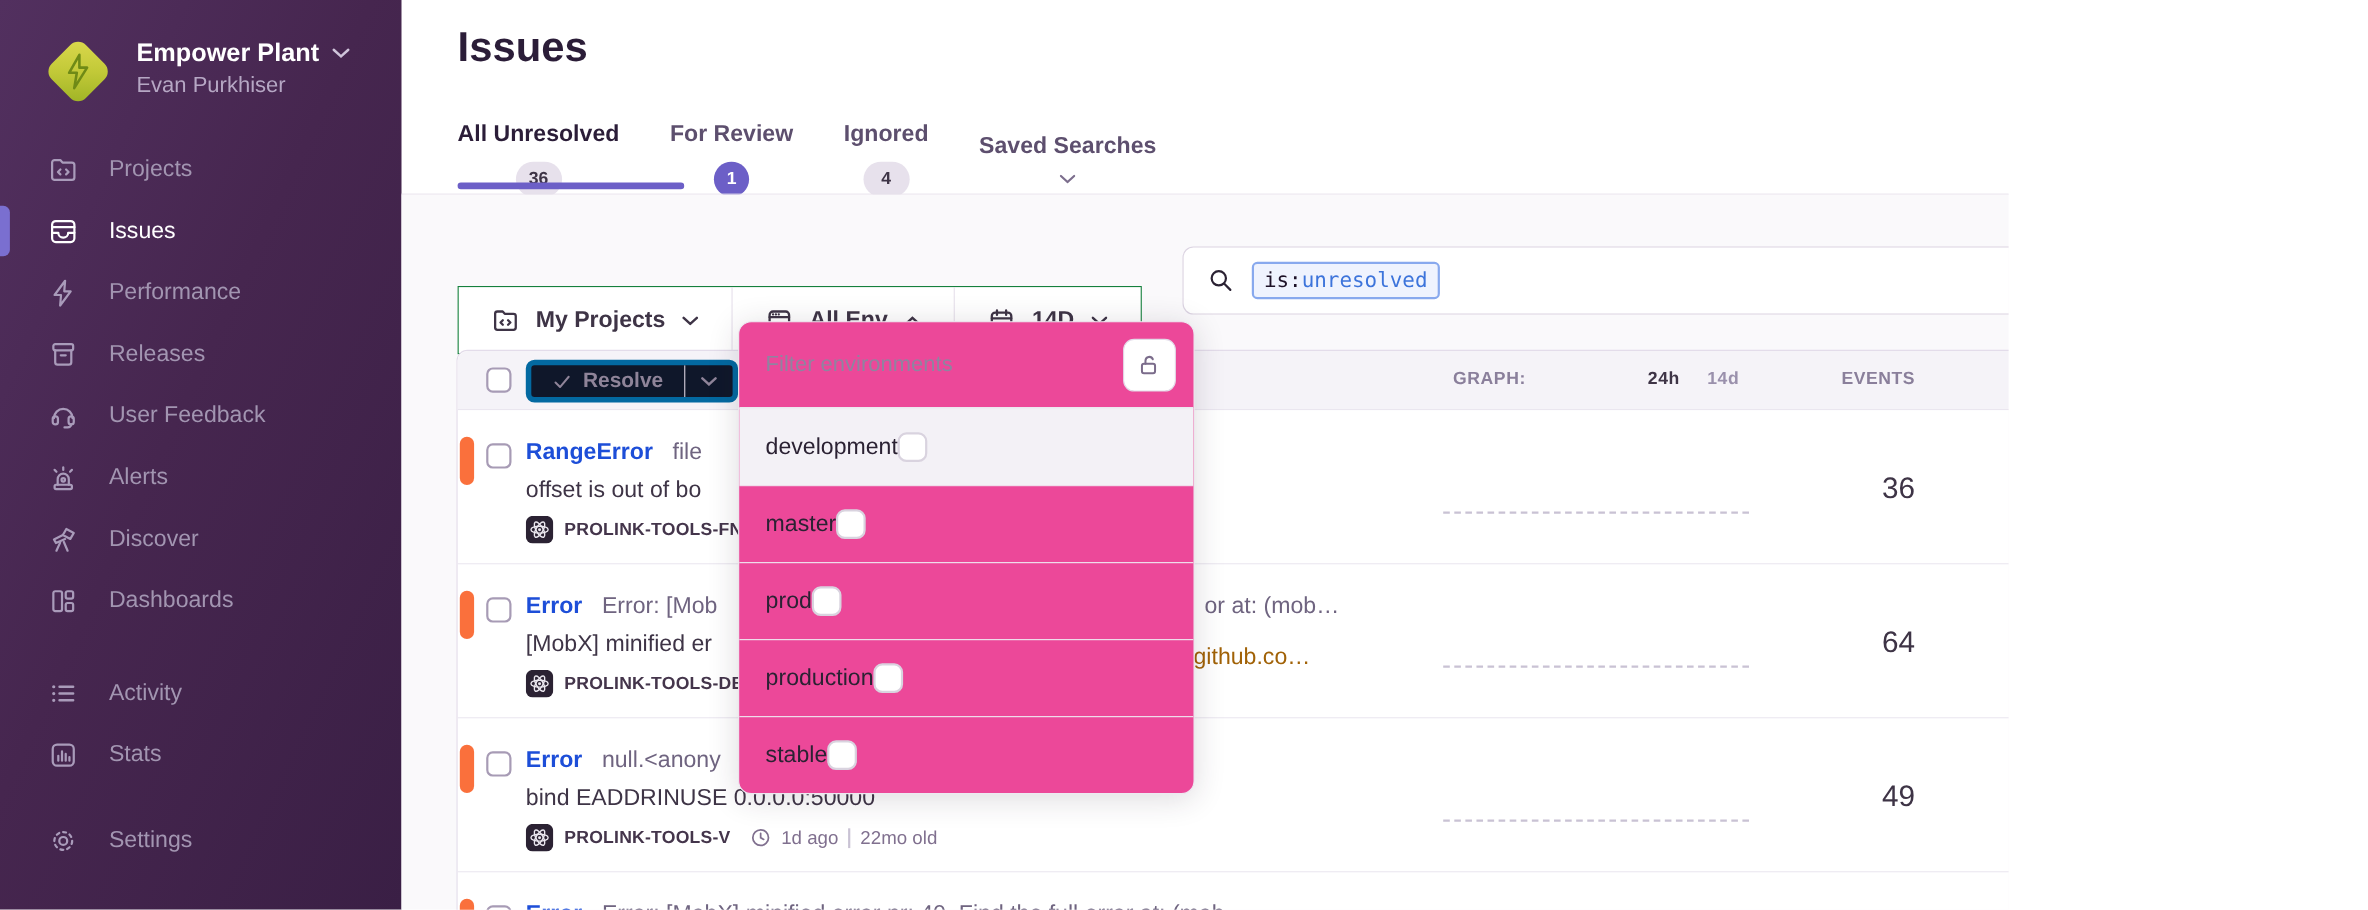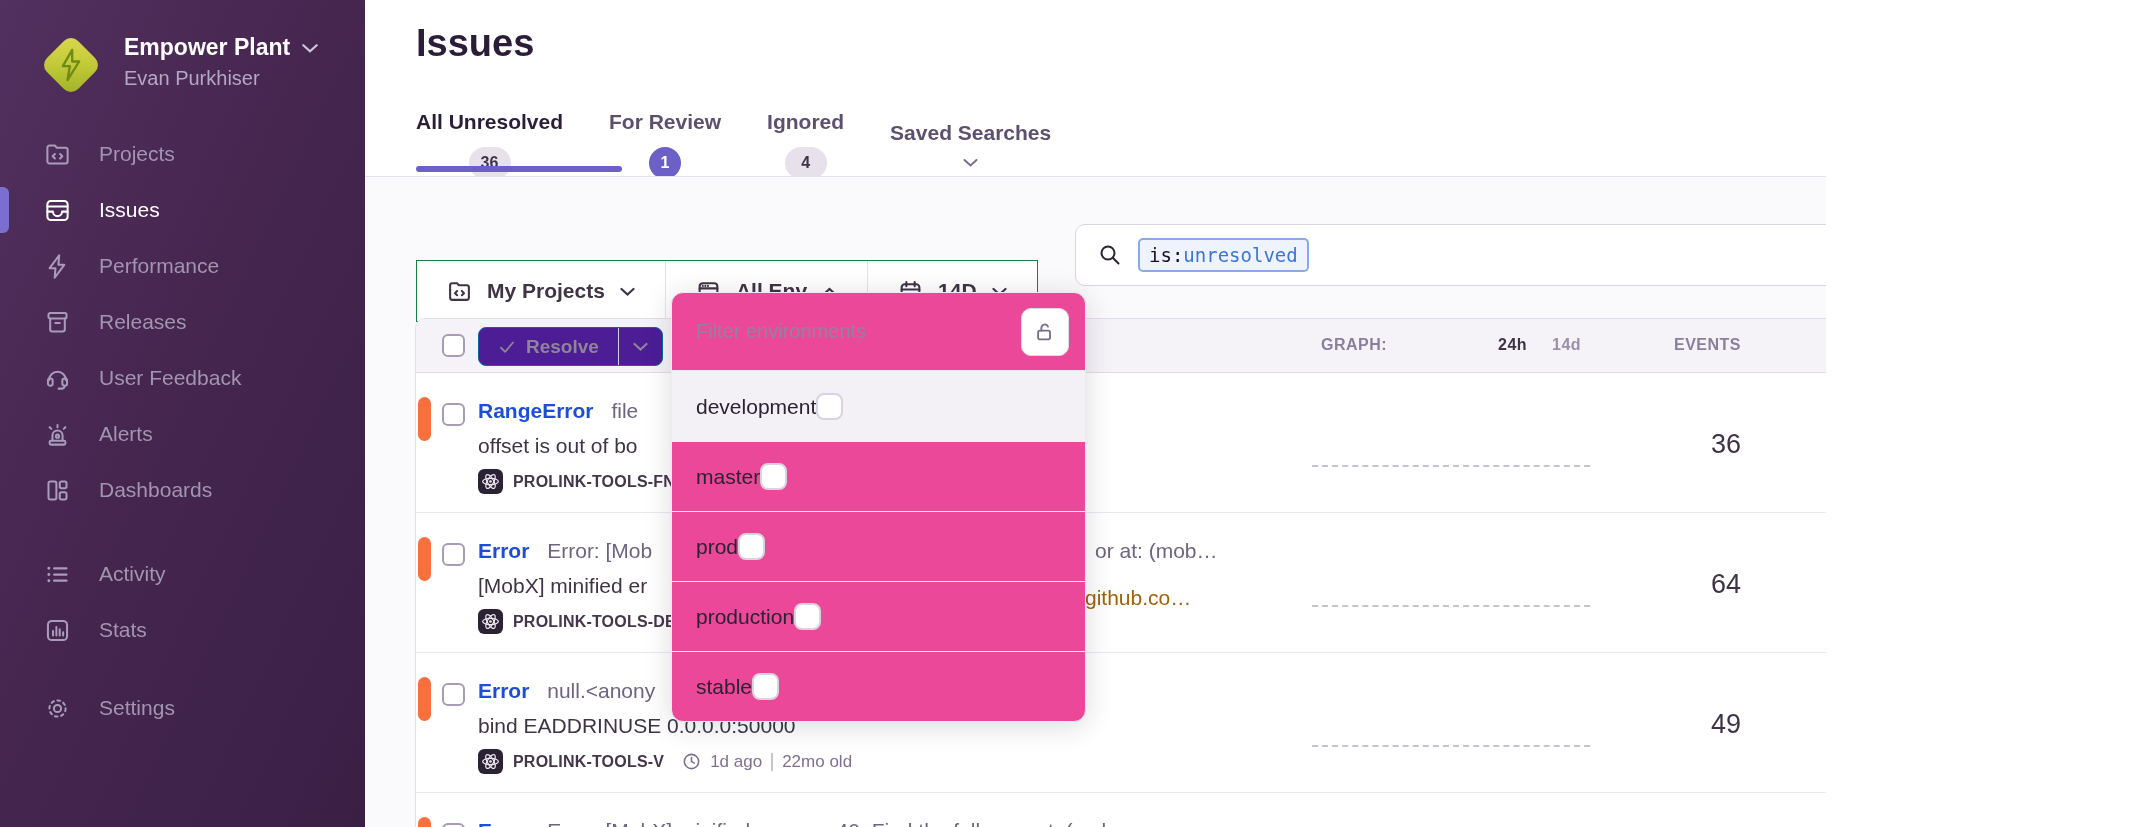--- a/index.html
+++ b/index.html
@@ -67,21 +67,21 @@
   .sicon { color:#8f84a0; display:flex; align-items:center; cursor:pointer; }
 
   
   .panel { position:absolute; left:415px; top:318px; width:1690px; height:560px; background:#fff;
     border:1px solid #e3dcea; border-radius:10px; z-index:5; }
   .panel-header { position:relative; height:54px; background:#f5f3f8; border-bottom:1px solid #e2dbe8;
     border-radius:10px 10px 0 0; }
   .checkbox { width:23px; height:23px; border:2px solid #a79bb5; border-radius:6px; background:#fff; cursor:pointer; }
   .panel-header .checkbox { position:absolute; left:26px; top:15px; }
   .resolve-split { position:absolute; left:62px; top:8px; height:39px; display:flex; align-items:center;
-    background:#4c1d95; border:1px solid #0369a1; border-radius:8px; overflow:hidden; }
+    background:#0f172a; border:5px solid #0369a1; border-radius:8px; overflow:hidden; }
   .resolve-main { display:flex; align-items:center; gap:10px; padding:0 19px; font-size:19px; font-weight:bold;
     color:#8f8499; height:100%; cursor:pointer; }
   .resolve-caret { width:44px; height:100%; display:flex; align-items:center; justify-content:center;
     border-left:1px solid #d8d0de; color:#8f8499; cursor:pointer; }
   .colhead { position:absolute; top:17px; font-size:16px; font-weight:bold; letter-spacing:.5px; color:#8a7f9b; }
   .ch-graph { left:905px; }
   .ch-24h { left:1082px; color:#3e3446; cursor:pointer; }
   .ch-14d { left:1136px; color:#9a90ac; font-weight:600; cursor:pointer; }
   .ch-events { left:1200px; width:125px; text-align:right; }
   .ch-users { left:1360px; width:118px; text-align:right; }
@@ -207,20 +207,31 @@
               <circle cx="12" cy="13.5" r="1.4"></circle>
               <path d="M12 3.5v2"></path>
               <path d="M5 5.5l1.5 1.5"></path>
               <path d="M19 5.5L17.5 7"></path>
             </svg>
         </span>
         <span>Alerts</span>
       </div>
       <div class="nav-item">
         <span class="nicon">
+          <svg width="27" height="27" viewBox="0 0 24 24" fill="none" stroke="currentColor" stroke-width="1.8" stroke-linecap="round" stroke-linejoin="round">
+              <path d="M14.5 3.5l6 3.2-2.8 4.8-6-3.2z"></path>
+              <path d="M11.7 8.3L4.5 12l1.6 2.8 7.4-3.2"></path>
+              <path d="M9.5 14.5L6.5 21"></path>
+              <path d="M12.5 14l3 7"></path>
+            </svg>
+        </span>
+        <span>Discover</span>
+      </div>
+      <div class="nav-item">
+        <span class="nicon">
           <svg width="27" height="27" viewBox="0 0 24 24" fill="none" stroke="currentColor" stroke-width="1.8" stroke-linejoin="round">
               <rect x="4" y="4" width="7" height="16" rx="1.5"></rect>
               <rect x="14" y="4" width="6" height="6" rx="1.5"></rect>
               <rect x="14" y="13.5" width="6" height="6.5" rx="1.5"></rect>
             </svg>
         </span>
         <span>Dashboards</span>
       </div>
       <div class="nav-item nav-gap">
         <span class="nicon">

